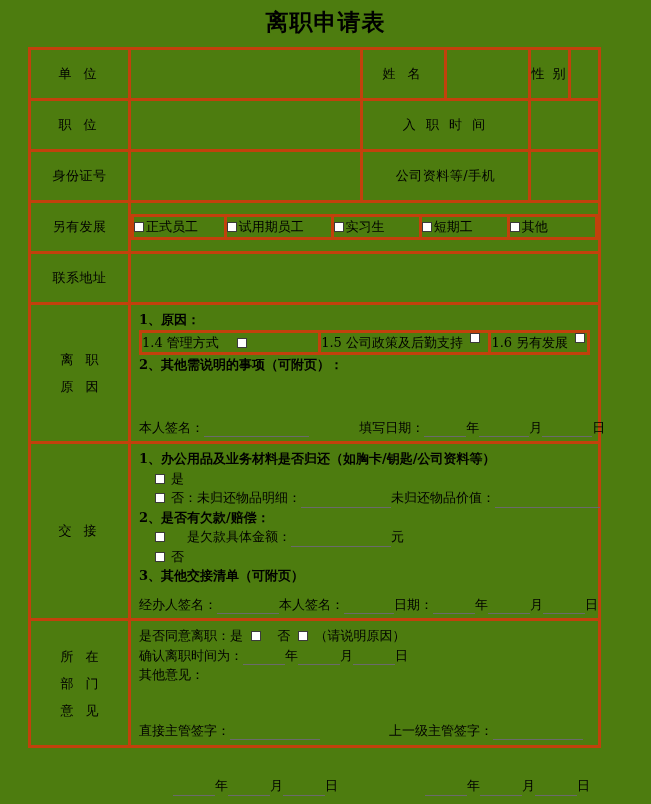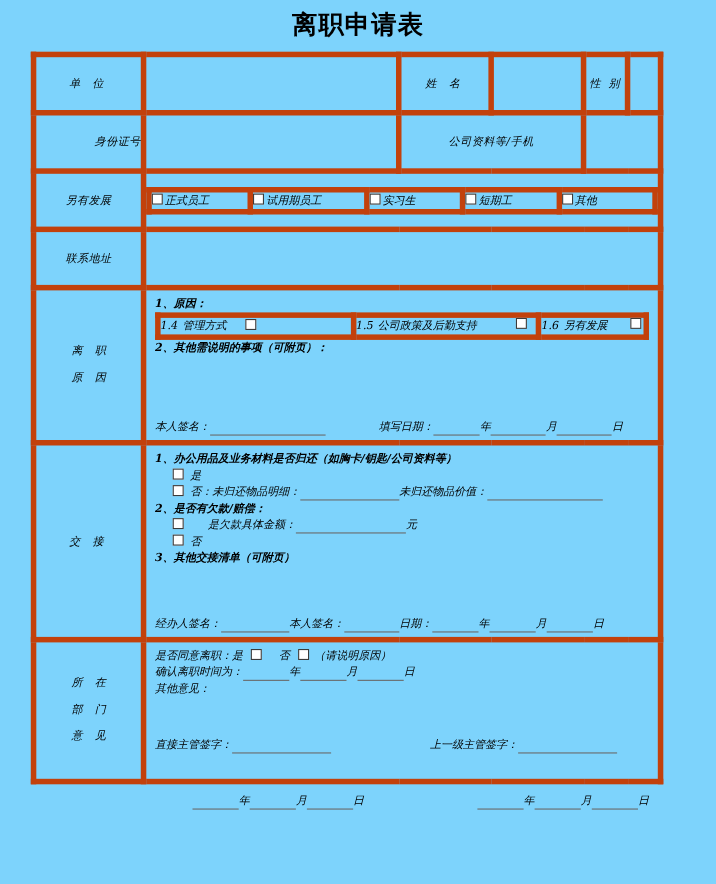--- a/index.html
+++ b/index.html
@@ -11,45 +11,44 @@
     width: 651px;
     height: 804px;
     font-family: "DejaVu Serif", "Liberation Serif", serif;
     color: #000000;
     overflow: hidden;
   }
   .page {
     position: relative;
     width: 651px;
     height: 804px;
-    background: #7dd3fc;
+    background: #4d7c0f;
   }
   .title {
     text-align: center;
     font-size: 23px;
     font-weight: bold;
     letter-spacing: 1px;
     padding-top: 7px;
     padding-bottom: 9px;
     font-family: "DejaVu Serif", "Liberation Serif", serif;
   }
   table.form {
     border-collapse: collapse;
     table-layout: fixed;
     width: 570px;
     margin-left: 28px;
     font-size: 11.5px;
   }
   table.form td {
-    border: 5px solid #c2410c;
+    border: 3px solid #c2410c;
     padding: 0;
     vertical-align: middle;
-    font-size: 10px;
+    font-size: 13px;
     line-height: 1.5;
-    font-style: italic;
   }
   .lab {
     text-align: center;
     vertical-align: middle;
     letter-spacing: 0.5px;
   }
   .lab-sp {
     letter-spacing: 4px;
     padding-left: 4px;
   }
@@ -146,23 +145,29 @@
     <tbody>
         <tr>
       <td class="lab lab-sp" style="height:48px;">单 位</td>
       <td class="cell-pad"></td>
       <td class="lab lab-sp">姓 名</td>
       <td class="cell-pad"></td>
       <td class="lab" style="letter-spacing:2px;">性 别</td>
       <td class="cell-pad"></td>
     </tr>
 
-
-    <tr>
-      <td class="lab" style="height:48px;text-align:right;">身份证号</td>
+    <tr>
+      <td class="lab lab-sp" style="height:48px;">职 位</td>
+      <td class="cell-pad"></td>
+      <td class="lab" colspan="2" style="letter-spacing:3px;">入 职 时 间</td>
+      <td class="cell-pad" colspan="2"></td>
+    </tr>
+
+    <tr>
+      <td class="lab" style="height:48px;">身份证号</td>
       <td class="cell-pad"></td>
       <td class="lab" colspan="2">公司资料等/手机</td>
       <td class="cell-pad" colspan="2"></td>
     </tr>
 
 
     <tr>
       <td class="lab" style="height:48px;">另有发展</td>
       <td colspan="5" class="cell-pad">
         <table class="reason-tbl">

